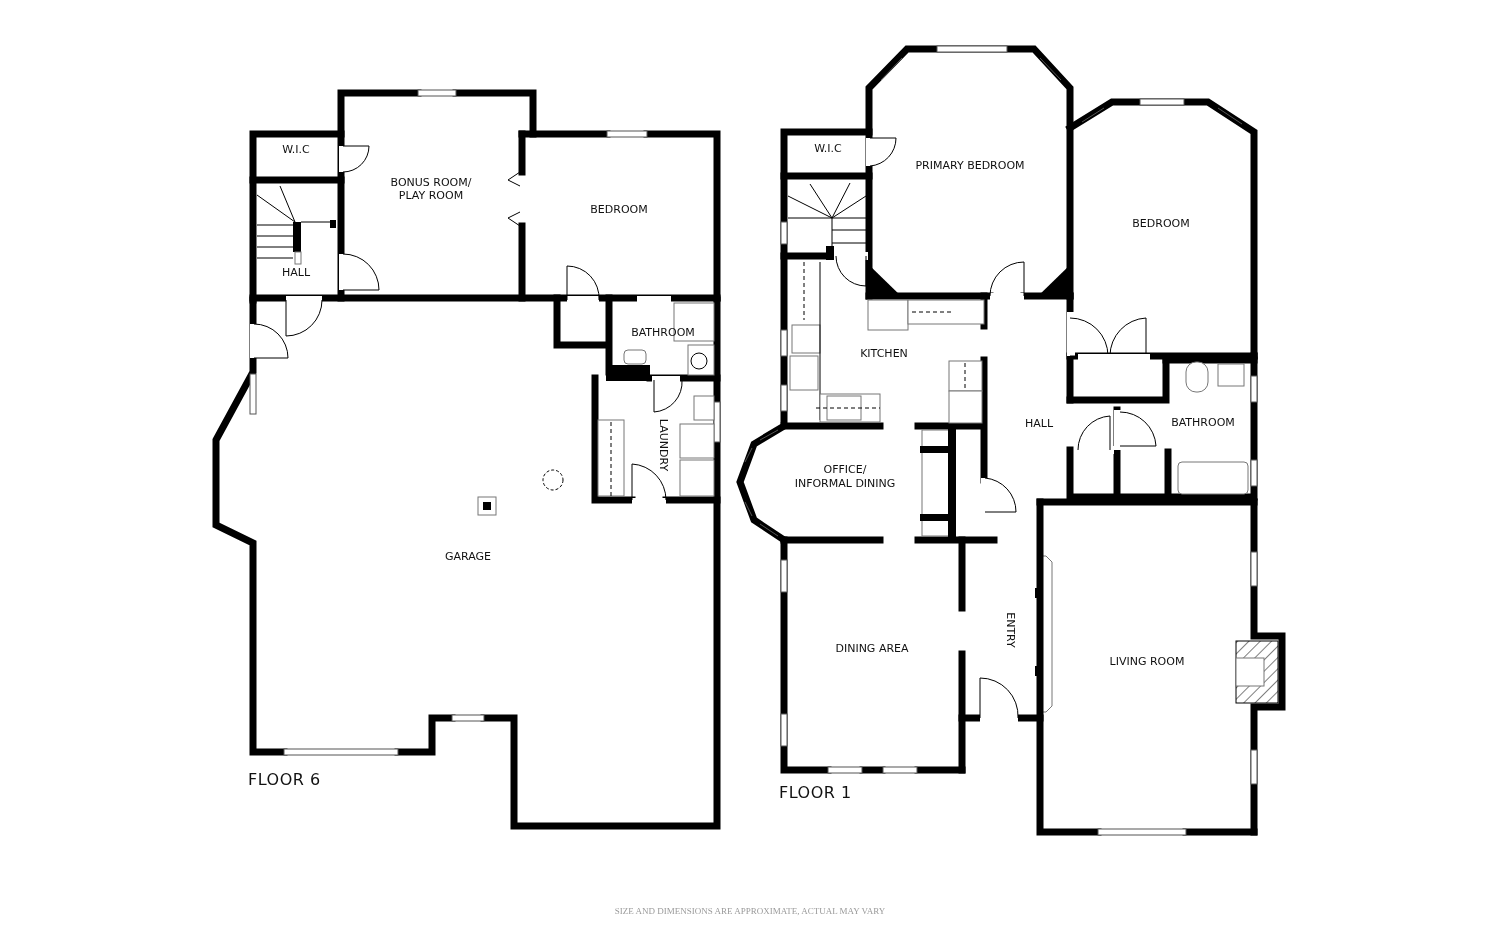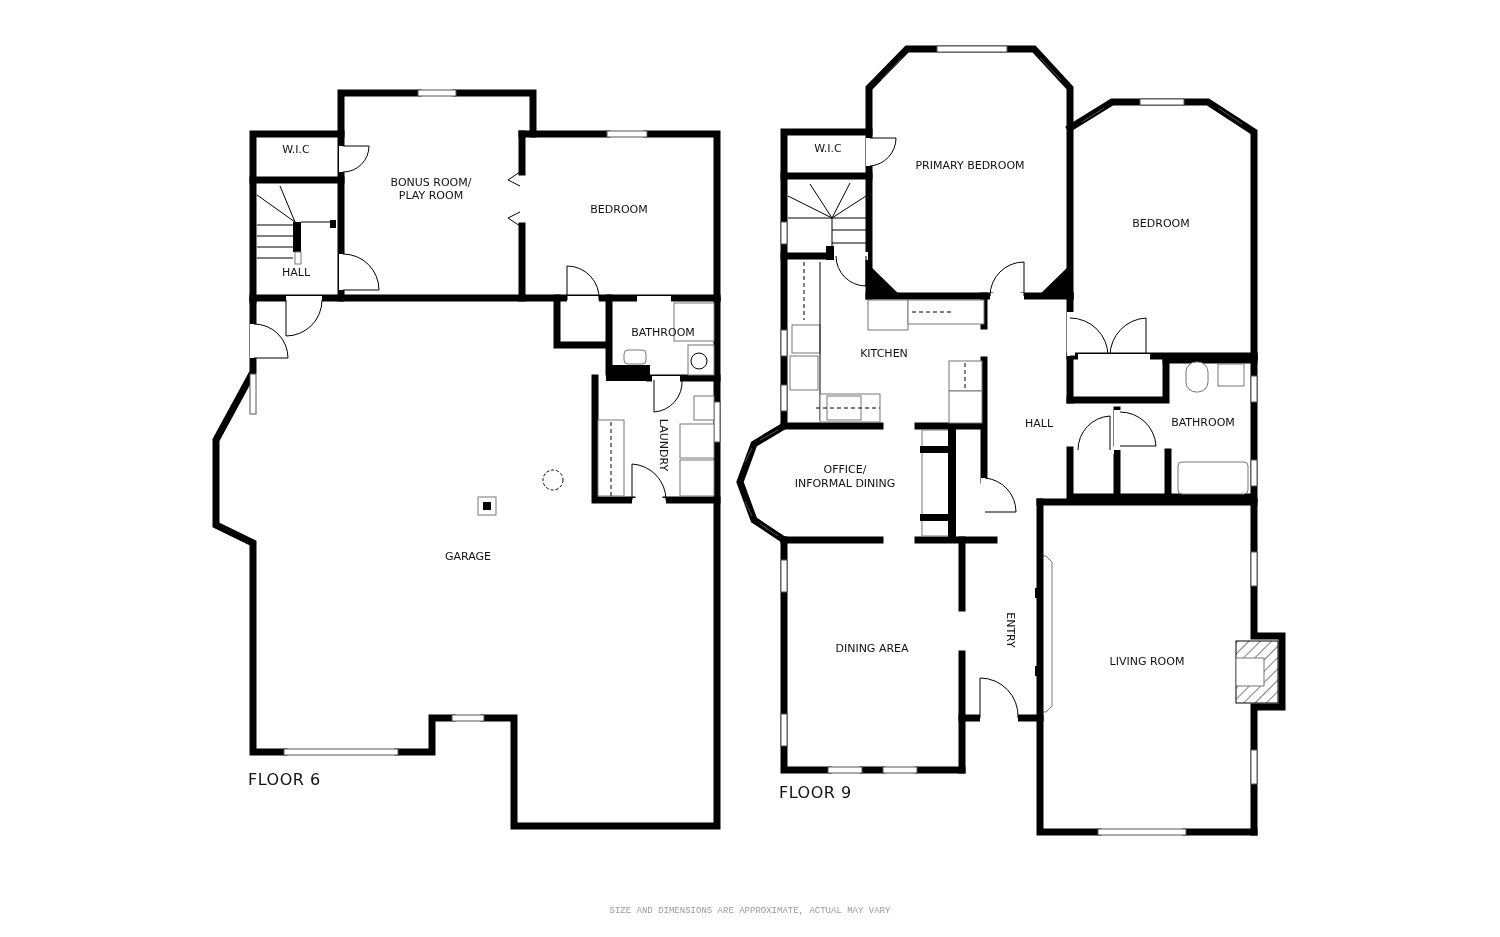--- a/index.html
+++ b/index.html
@@ -10,21 +10,21 @@
   .wallfill { fill: #000; }
   .thin { fill: none; stroke: #000; stroke-width: 1; }
   .thin-grey { fill: #fff; stroke: #777; stroke-width: 1; }
   .dash { fill: none; stroke: #000; stroke-width: 1; stroke-dasharray: 4 3; }
   .win { fill: #fff; stroke: #555; stroke-width: 1; }
   .door-arc { fill: none; stroke: #000; stroke-width: 1; }
   .opening { fill: #fff; stroke: none; }
   .room-label { font-family: "DejaVu Sans", sans-serif; font-size: 11px; fill: #111; text-anchor: middle; }
   .floor-label { position: absolute; font-family: "DejaVu Sans", sans-serif; font-size: 16px; color: #111; letter-spacing: 0.5px; }
   .disclaimer { position: absolute; left: 0; width: 1500px; top: 906px; text-align: center;
-                font-family: Liberation Mono, monospace; font-size: 9px; color: #9a9a9a; }
+                font-family: Liberation Serif, serif; font-size: 9px; color: #9a9a9a; }
   .hatch { fill: url(#hatchPat); stroke: #000; stroke-width: 1; }
 </style>
 </head>
 <body>
 
 <svg id="plan" viewBox="0 0 1500 937" xmlns="http://www.w3.org/2000/svg">
   <defs>
     <pattern id="hatchPat" width="8" height="8" patternUnits="userSpaceOnUse" patternTransform="rotate(45)">
       <rect width="8" height="8" fill="#fff"></rect>
       <line x1="0" y1="0" x2="0" y2="8" stroke="#000" stroke-width="1"></line>
@@ -280,14 +280,14 @@
       <text class="room-label" x="1203" y="426">BATHROOM</text>
       <text class="room-label" x="845" y="473">OFFICE/</text>
       <text class="room-label" x="845" y="487">INFORMAL DINING</text>
       <text class="room-label" x="872" y="652">DINING AREA</text>
       <text class="room-label" x="1007" y="630" transform="rotate(90 1007 630)">ENTRY</text>
       <text class="room-label" x="1147" y="665">LIVING ROOM</text>
     </g>
 </svg>
 
 <div class="floor-label" style="left:248px; top:770px;">FLOOR 6</div>
-<div class="floor-label" style="left:779px; top:783px;">FLOOR 9</div>
+<div class="floor-label" style="left:779px; top:783px;">FLOOR 1</div>
 <div class="disclaimer">SIZE AND DIMENSIONS ARE APPROXIMATE, ACTUAL MAY VARY</div>
 
 </body></html>

